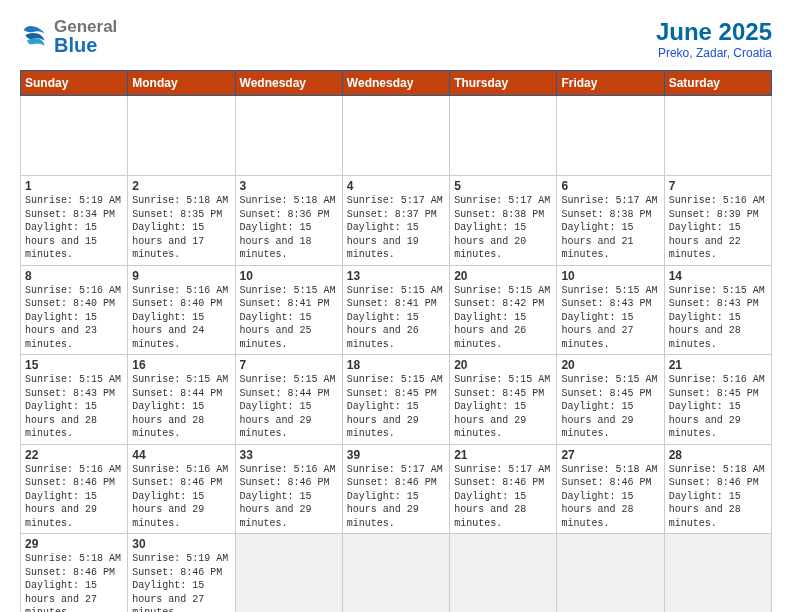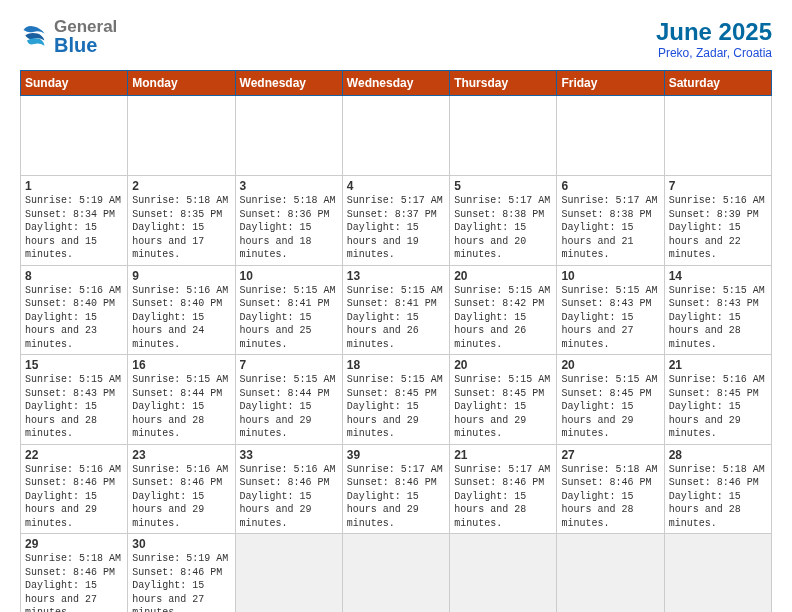--- a/index.html
+++ b/index.html
@@ -328,21 +328,21 @@
         <tr class="week-row">
           <td>
         <span class="day-number">22</span>
         <div class="day-info">
           Sunrise: 5:16 AM<br>
           Sunset: 8:46 PM<br>
           Daylight: 15 hours and 29 minutes.
         </div>
       </td>
           <td>
-        <span class="day-number">23</span>
+        <span class="day-number">44</span>
         <div class="day-info">
           Sunrise: 5:16 AM<br>
           Sunset: 8:46 PM<br>
           Daylight: 15 hours and 29 minutes.
         </div>
       </td>
           <td>
         <span class="day-number">33</span>
         <div class="day-info">
           Sunrise: 5:16 AM<br>

